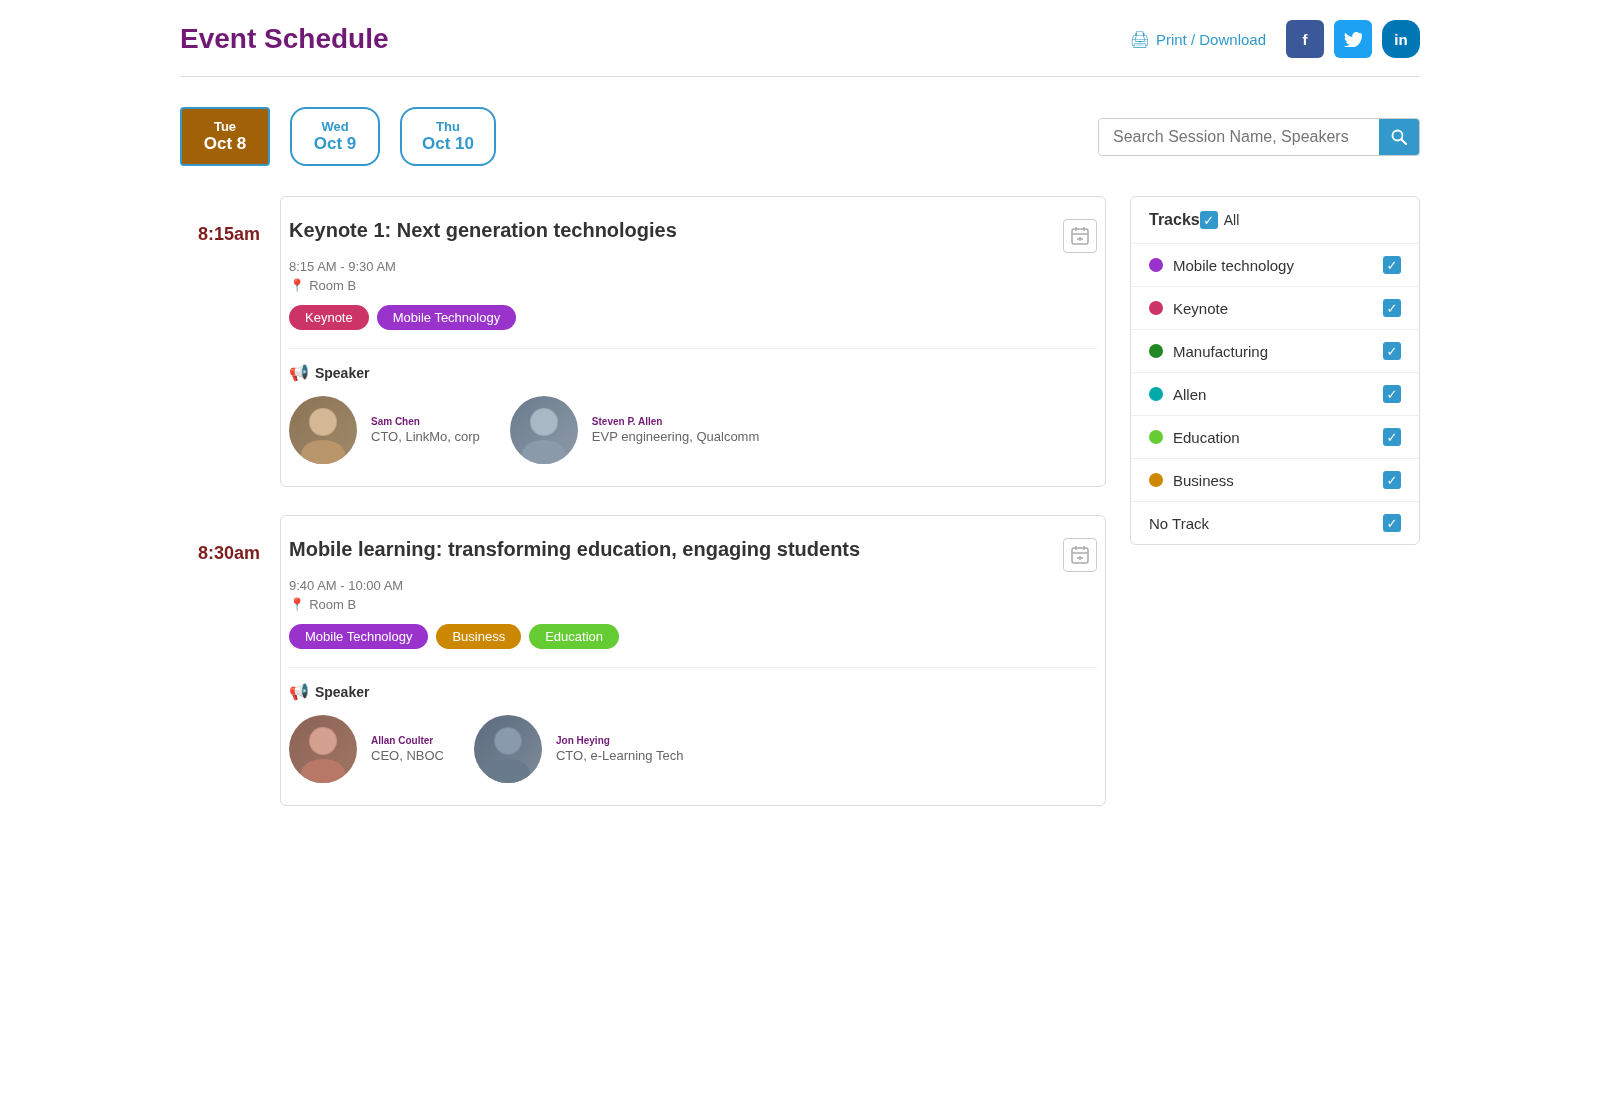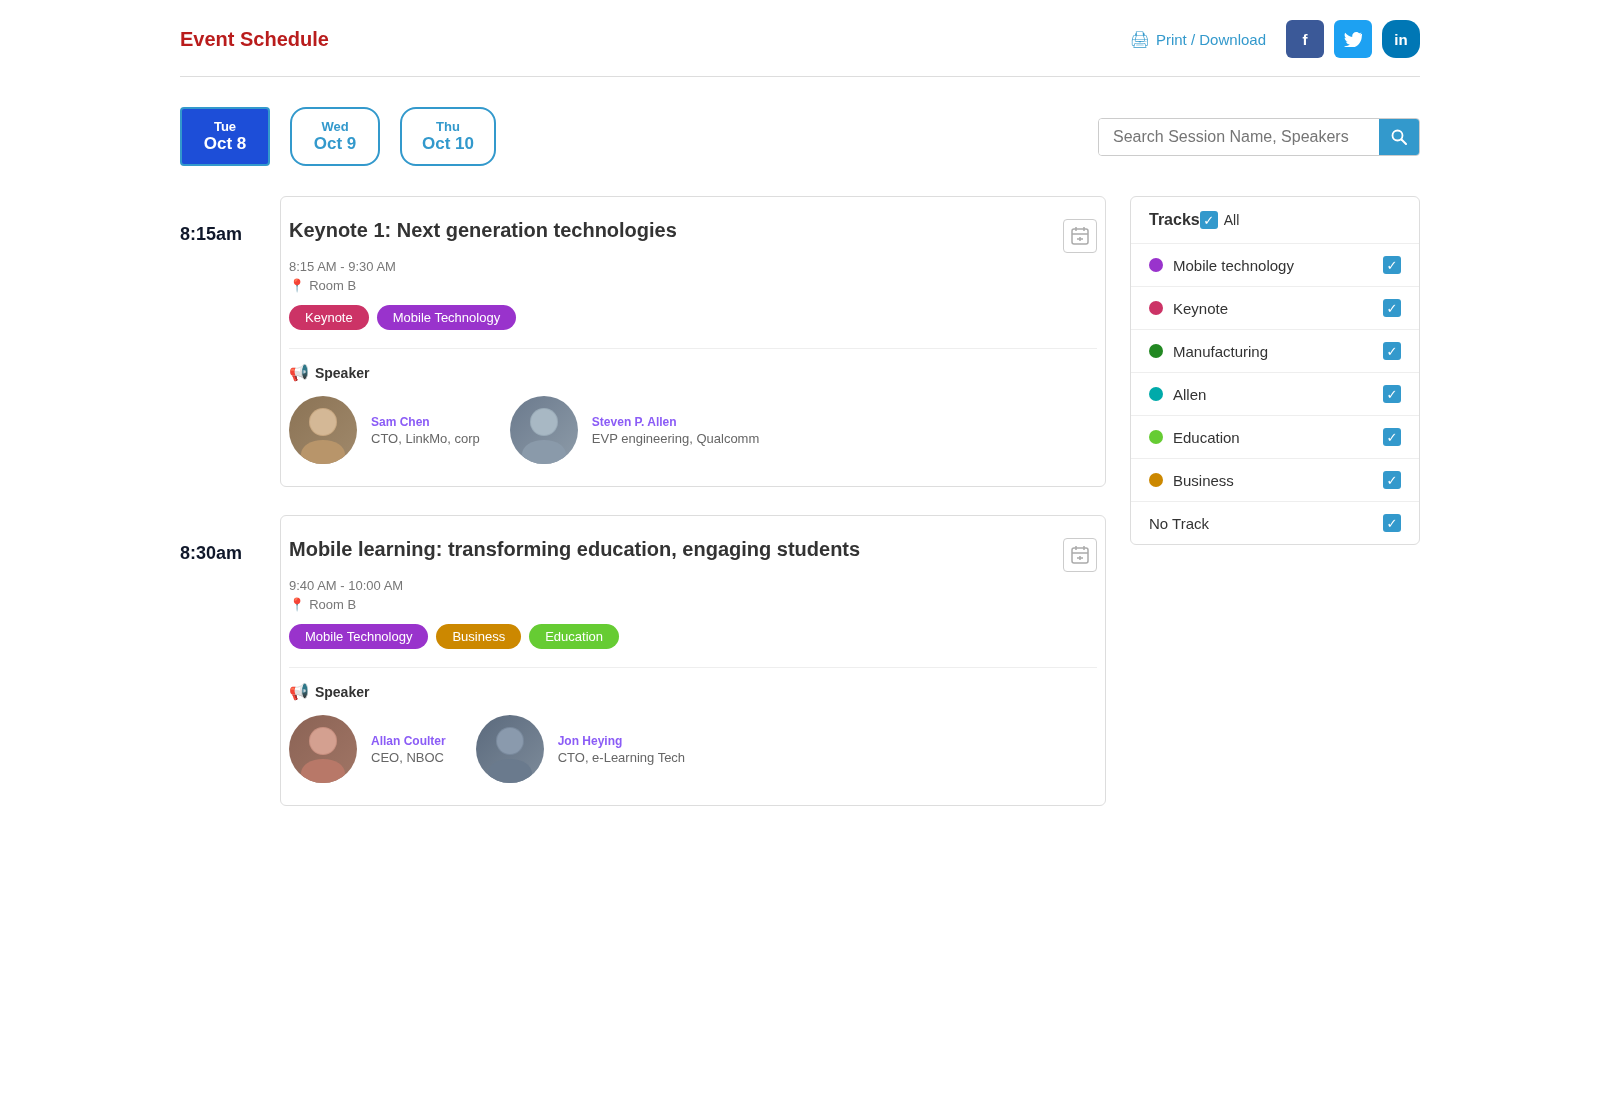--- a/index.html
+++ b/index.html
@@ -1,51 +1,51 @@
 <!DOCTYPE html>
 <html><head>
   <meta charset="utf-8">
   <style>
     * { box-sizing: border-box; margin: 0; padding: 0; }
     body { font-family: Arial, sans-serif; background: #fff; color: #333; font-size: 14px; }
     .page { max-width: 1300px; margin: 0 auto; padding: 20px 30px; }
 
     
     .header { display: flex; align-items: center; justify-content: space-between; padding-bottom: 18px; border-bottom: 1px solid #ddd; margin-bottom: 30px; }
-    .header-title { font-size: 20px; font-weight: bold; color: #b91c1c; }
+    .header-title { font-size: 28px; font-weight: bold; color: #701a75; }
     .header-actions { display: flex; align-items: center; gap: 10px; }
     .print-link { color: #3399cc; text-decoration: none; font-size: 15px; display: flex; align-items: center; gap: 6px; margin-right: 10px; }
     .print-link .printer-icon { font-size: 16px; }
     .social-btn { width: 38px; height: 38px; border-radius: 6px; display: flex; align-items: center; justify-content: center; font-weight: bold; color: #fff; font-size: 15px; cursor: pointer; }
     .social-btn.facebook { background: #3b5998; }
     .social-btn.twitter { background: #1da1f2; }
     .social-btn.linkedin { background: #0077b5; border-radius: 14px; }
 
     
     .day-tabs { display: flex; gap: 0; margin-bottom: 30px; align-items: center; justify-content: space-between; }
     .day-tabs-left { display: flex; gap: 0; }
     .day-tab { border: 2px solid #3399cc; border-radius: 4px; padding: 10px 20px; text-align: center; cursor: pointer; min-width: 90px; }
-    .day-tab.active { background: #1d4ed8; color: #fff; }
+    .day-tab.active { background: #a16207; color: #fff; }
     .day-tab.inactive { background: #fff; color: #3399cc; margin-left: 20px; border-radius: 16px; }
     .day-tab-line1 { font-size: 13px; font-weight: bold; }
     .day-tab-line2 { font-size: 17px; font-weight: bold; }
 
     
     .search-box { display: flex; align-items: center; border: 1px solid #ccc; border-radius: 4px; overflow: hidden; height: 38px; }
     .search-input { border: none; outline: none; padding: 0 14px; font-size: 16px; color: #999; width: 280px; height: 38px; }
     .search-btn { background: #3399cc; border: none; width: 40px; height: 38px; display: flex; align-items: center; justify-content: center; cursor: pointer; color: #fff; font-size: 16px; }
 
     
     .main-layout { display: flex; gap: 24px; }
     .schedule-col { flex: 1; }
     .sidebar { width: 290px; flex-shrink: 0; }
 
     
     .time-slot { display: flex; gap: 20px; margin-bottom: 28px; }
-    .time-label { width: 80px; flex-shrink: 0; font-size: 18px; font-weight: bold; color: #0f172a; padding-top: 28px; }
+    .time-label { width: 80px; flex-shrink: 0; font-size: 18px; font-weight: bold; color: #7f1d1d; padding-top: 28px; text-align: right; }
 
     
     .session-card { flex: 1; border: 1px solid #ddd; border-radius: 6px; padding: 22px 8px; background: #fff; }
     .session-header { display: flex; justify-content: space-between; align-items: flex-start; }
     .session-title { font-size: 20px; font-weight: bold; color: #333; flex: 1; padding-right: 16px; }
     .calendar-add { width: 34px; height: 34px; border: 1px solid #ccc; border-radius: 4px; display: flex; align-items: center; justify-content: center; color: #999; font-size: 18px; cursor: pointer; flex-shrink: 0; }
     .session-time { color: #777; font-size: 13px; margin: 6px 0 4px; }
     .session-room { color: #777; font-size: 13px; display: flex; align-items: center; gap: 4px; margin-bottom: 12px; }
     .pin-icon { color: #999; }
     .tags { display: flex; gap: 8px; flex-wrap: wrap; margin-bottom: 18px; }
@@ -58,21 +58,21 @@
     .speaker-section-label { display: flex; align-items: center; gap: 6px; font-weight: bold; font-size: 14px; margin-bottom: 14px; }
     .megaphone-icon { font-size: 16px; }
     .speakers { display: flex; gap: 30px; flex-wrap: wrap; }
     .speaker { display: flex; align-items: center; gap: 14px; }
     .avatar { width: 68px; height: 68px; border-radius: 50%; overflow: hidden; background: #ccc; flex-shrink: 0; display: flex; align-items: center; justify-content: center; }
     .avatar-placeholder { width: 68px; height: 68px; border-radius: 50%; font-size: 28px; display: flex; align-items: center; justify-content: center; }
     .avatar-sam { background: linear-gradient(135deg, #8B7355 0%, #A0896B 100%); }
     .avatar-steven { background: linear-gradient(135deg, #6B7A8D 0%, #8D9BA8 100%); }
     .avatar-allan { background: linear-gradient(135deg, #8B6355 0%, #A07565 100%); }
     .avatar-jon { background: linear-gradient(135deg, #5B6A7D 0%, #7D8B9A 100%); }
-    .speaker-name { font-weight: bold; font-size: 12px; color: #8b5cf6; }
+    .speaker-name { font-weight: bold; font-size: 10px; color: #701a75; }
     .speaker-title { font-size: 13px; color: #666; margin-top: 2px; }
 
     
     .tracks-panel { border: 1px solid #ddd; border-radius: 6px; overflow: hidden; }
     .tracks-header { display: flex; align-items: center; justify-content: flex-start; padding: 14px 18px; border-bottom: 1px solid #eee; }
     .tracks-title { font-weight: bold; font-size: 16px; }
     .tracks-all { display: flex; align-items: center; gap: 6px; font-size: 14px; color: #333; }
     .track-row { display: flex; align-items: center; justify-content: space-between; padding: 12px 18px; border-bottom: 1px solid #eee; }
     .track-row:last-child { border-bottom: none; }
     .track-left { display: flex; align-items: center; gap: 10px; font-size: 15px; }

